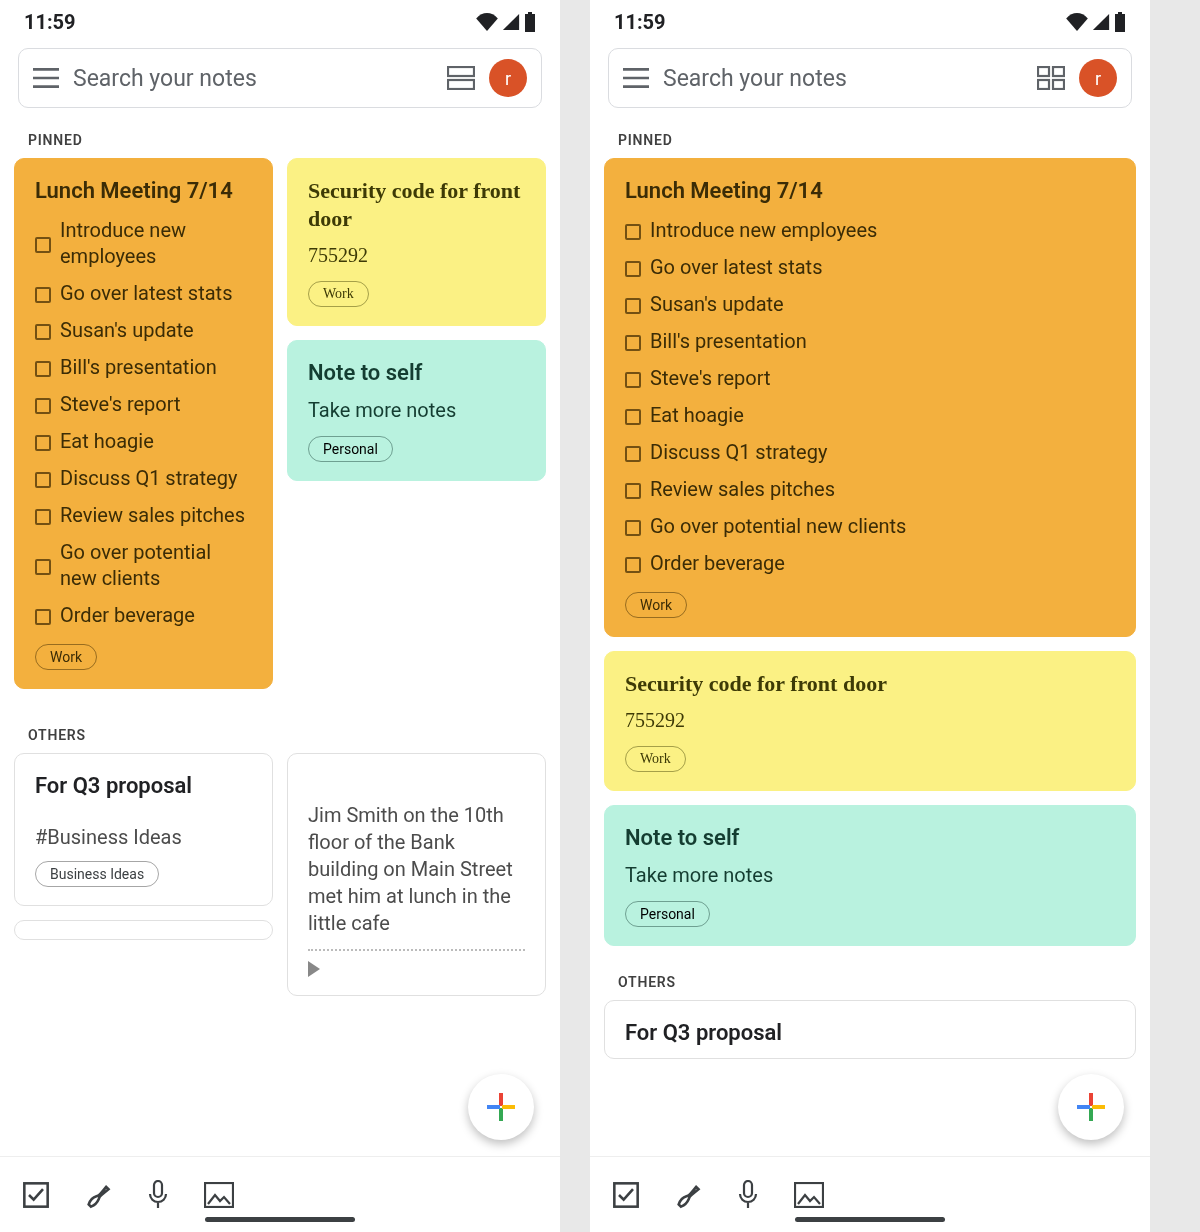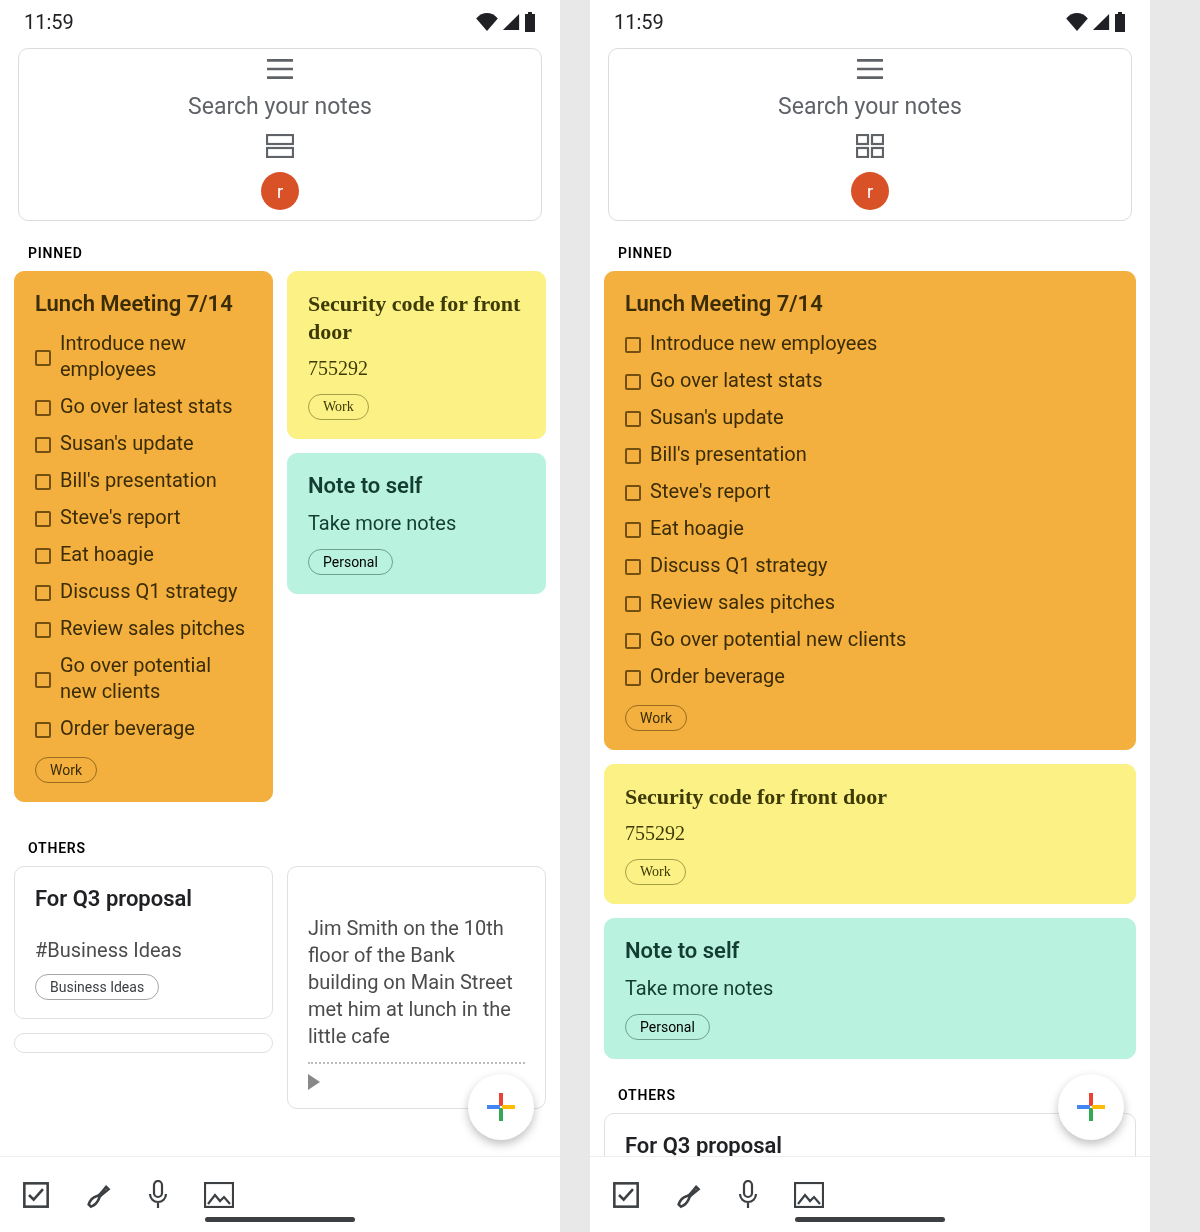--- a/index.html
+++ b/index.html
@@ -20,52 +20,51 @@
     overflow: hidden;
     display: flex;
     flex-direction: column;
   }
   .status-bar {
     display: flex;
     justify-content: space-between;
     align-items: center;
     padding: 10px 24px 6px;
     font-size: 20px;
-    font-weight: 400;
+    font-weight: 700;
     color: #202124;
   }
   .status-icons { display:flex; gap:4px; align-items:center; }
   .search-bar {
     margin: 8px 18px 2px;
     border: 1px solid #dadce0;
     border-radius: 10px;
     display: flex;
     align-items: center;
     padding: 10px 14px;
     gap: 14px;
     background: #fff;
-    flex-direction: column;
   }
   .search-input {
     flex: 1;
     font-size: 23px;
     color: #5f6368;
   }
   .hamburger, .icon-btn { color:#5f6368; display:flex; align-items:center; }
   .avatar {
     width: 38px; height: 38px; border-radius: 50%;
     background: #d95227; color: #fff;
     display:flex; align-items:center; justify-content:center;
     font-size: 18px;
   }
   .section-label {
     font-size: 14px;
     font-weight: 600;
     letter-spacing: 0.8px;
-    color: #000000;
+    color: #404040;
     padding: 22px 28px 10px;
   }
   .scroll-area { flex:1; overflow:hidden; }
   .grid-2col { display:flex; gap:14px; padding: 0 14px; }
   .col { flex:1; display:flex; flex-direction:column; gap:14px; }
   .list-1col { display:flex; flex-direction:column; gap:14px; padding:0 14px; }
   .note {
     border-radius: 10px;
     padding: 18px 20px;
     border: 1px solid #e0e0e0;

